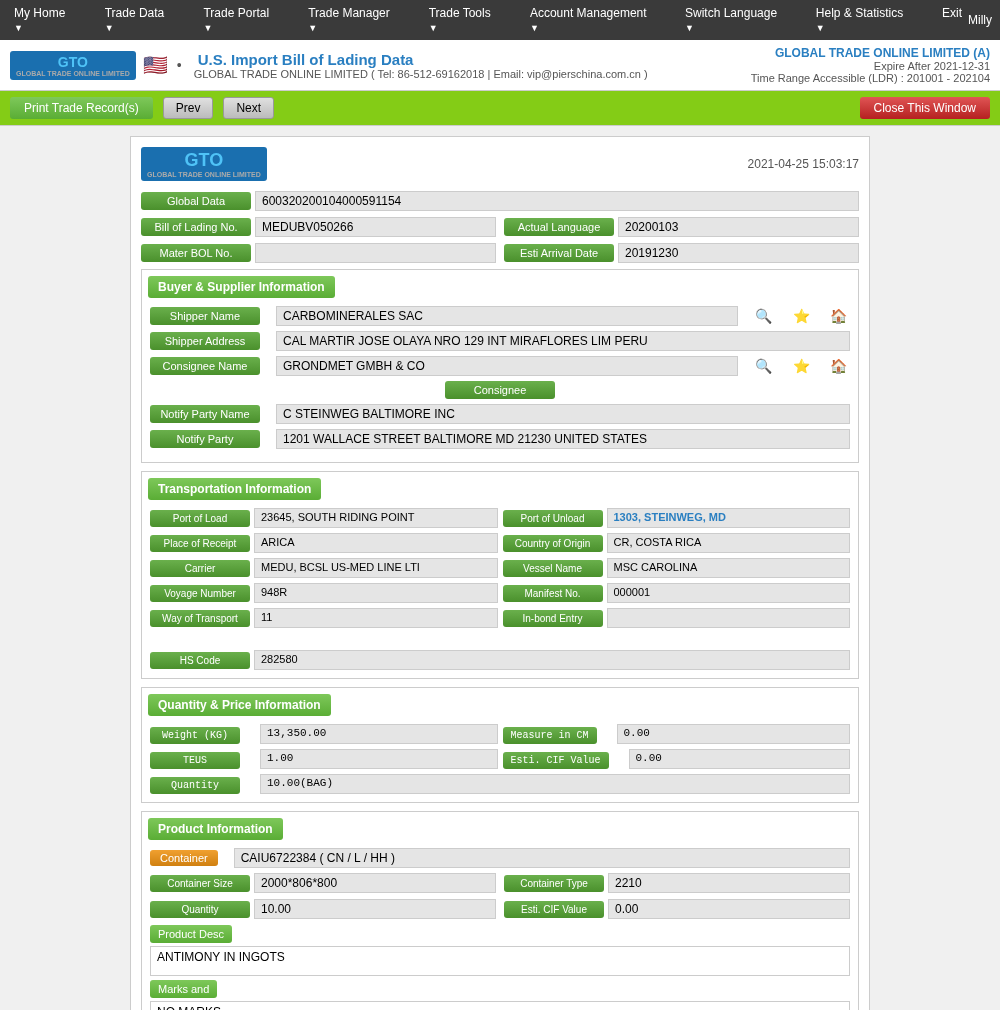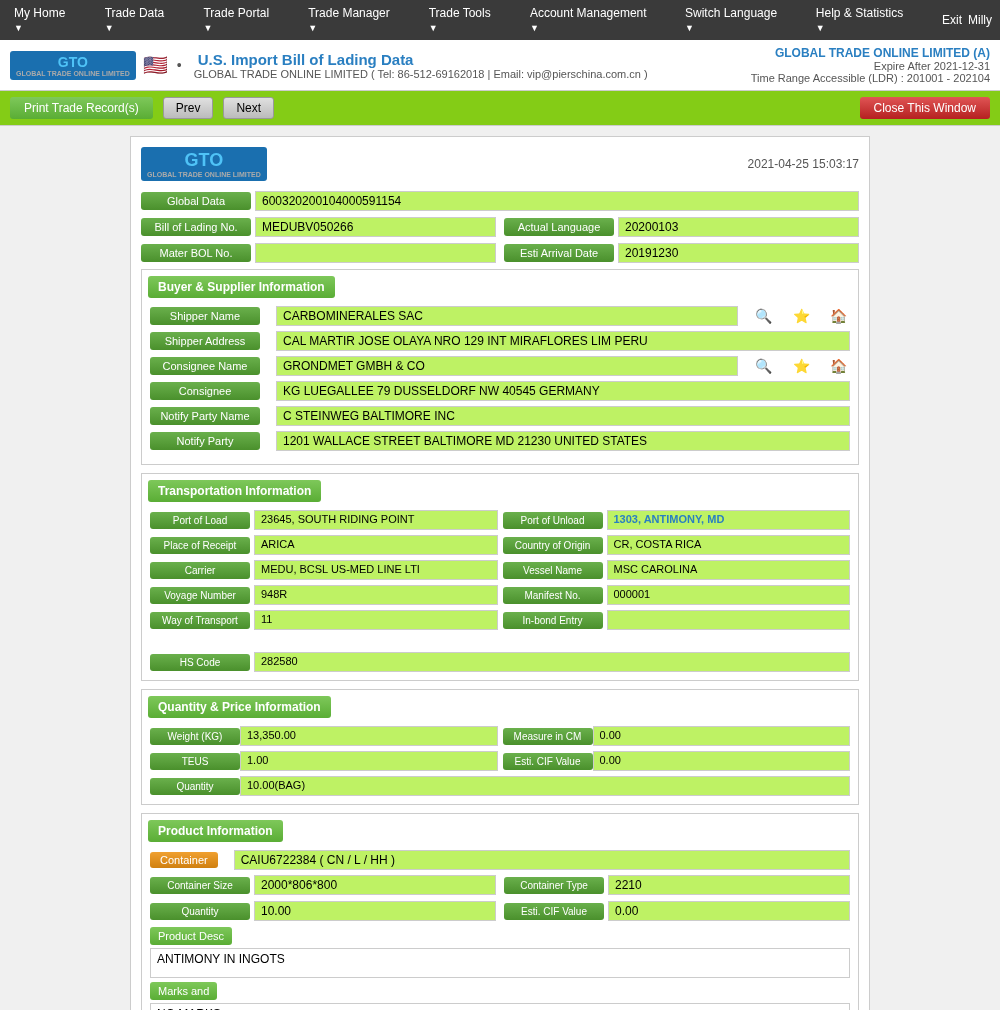--- a/index.html
+++ b/index.html
@@ -8,21 +8,21 @@
     
     .top-nav {
       background: #3a3a3a;
       color: #fff;
       display: flex;
       align-items: center;
       padding: 4px 8px;
       font-size: 12px;
       justify-content: space-between;
     }
-    .top-nav-left { display: flex; gap: 16px; align-items: center; }
+    .top-nav-left { display: flex; gap: 16px; }
     .top-nav-item { color: #fff; text-decoration: none; padding: 2px 6px; cursor: pointer; }
     .nav-arrow { font-size: 9px; }
 
     
     .header-bar {
       background: #fff;
       display: flex;
       align-items: center;
       padding: 6px 10px;
       border-bottom: 1px solid #ccc;
@@ -107,21 +107,21 @@
       font-size: 11px;
       white-space: nowrap;
       min-width: 110px;
       text-align: center;
     }
     .field-value {
       border: 1px solid #ccc;
       padding: 2px 6px;
       font-size: 12px;
       flex: 1;
-      background: #bef264;
+      background: #e5e5e5;
       min-height: 20px;
     }
 
     
     .two-col-row {
       display: flex;
       gap: 8px;
       margin-bottom: 6px;
     }
     .two-col-row .col {
@@ -167,21 +167,21 @@
     }
 
     
     .transport-grid { display: grid; grid-template-columns: 1fr 1fr; gap: 5px; }
     .transport-row { display: flex; align-items: center; gap: 4px; }
     .transport-row .field-label { min-width: 100px; font-size: 10px; }
     .transport-row .field-value { flex: 1; font-size: 11px; }
 
     
     .qty-grid { display: grid; grid-template-columns: 1fr 1fr; gap: 5px; }
-    .qty-row { display: flex; align-items: center; gap: 0; }
+    .qty-row { display: flex; align-items: flex-end; gap: 20px; font-family: Liberation Mono, monospace; }
     .qty-row .field-label { min-width: 90px; font-size: 10px; }
     .qty-row .field-value { flex: 1; font-size: 11px; }
     .container-btn {
       background: linear-gradient(to bottom, #f0a030, #d08010);
       color: #fff;
       border: none;
       padding: 2px 10px;
       border-radius: 3px;
       font-size: 11px;
       cursor: pointer;
@@ -334,21 +334,20 @@
         <div class="field-row">
           <span class="field-label">Consignee Name</span>
           <span class="field-value">GRONDMET GMBH &amp; CO</span>
           <button class="icon-btn">🔍</button>
           <button class="icon-btn">⭐</button>
           <button class="icon-btn">🏠</button>
         </div>
 
         <div class="field-row">
           <span class="field-label">Consignee</span>
-          <span class="field-value">KG LUEGALLEE 79 DUSSELDORF NW 40545 GERMANY</span>
         </div>
 
         <div class="field-row">
           <span class="field-label">Notify Party Name</span>
           <span class="field-value">C STEINWEG BALTIMORE INC</span>
         </div>
 
         <div class="field-row">
           <span class="field-label">Notify Party</span>
           <span class="field-value">1201 WALLACE STREET BALTIMORE MD 21230 UNITED STATES</span>
@@ -362,21 +361,21 @@
       <div class="section-content">
         <div class="transport-grid">
 
           <div class="transport-row">
             <span class="field-label">Port of Load</span>
             <span class="field-value">23645, SOUTH RIDING POINT</span>
           </div>
 
           <div class="transport-row">
             <span class="field-label">Port of Unload</span>
-            <span class="field-value" style="color:#2a7fc1; font-weight:bold;">1303, ANTIMONY, MD</span>
+            <span class="field-value" style="color:#2a7fc1; font-weight:bold;">1303, STEINWEG, MD</span>
           </div>
 
           <div class="transport-row">
             <span class="field-label">Place of Receipt</span>
             <span class="field-value">ARICA</span>
           </div>
 
           <div class="transport-row">
             <span class="field-label">Country of Origin</span>
             <span class="field-value">CR, COSTA RICA</span>

